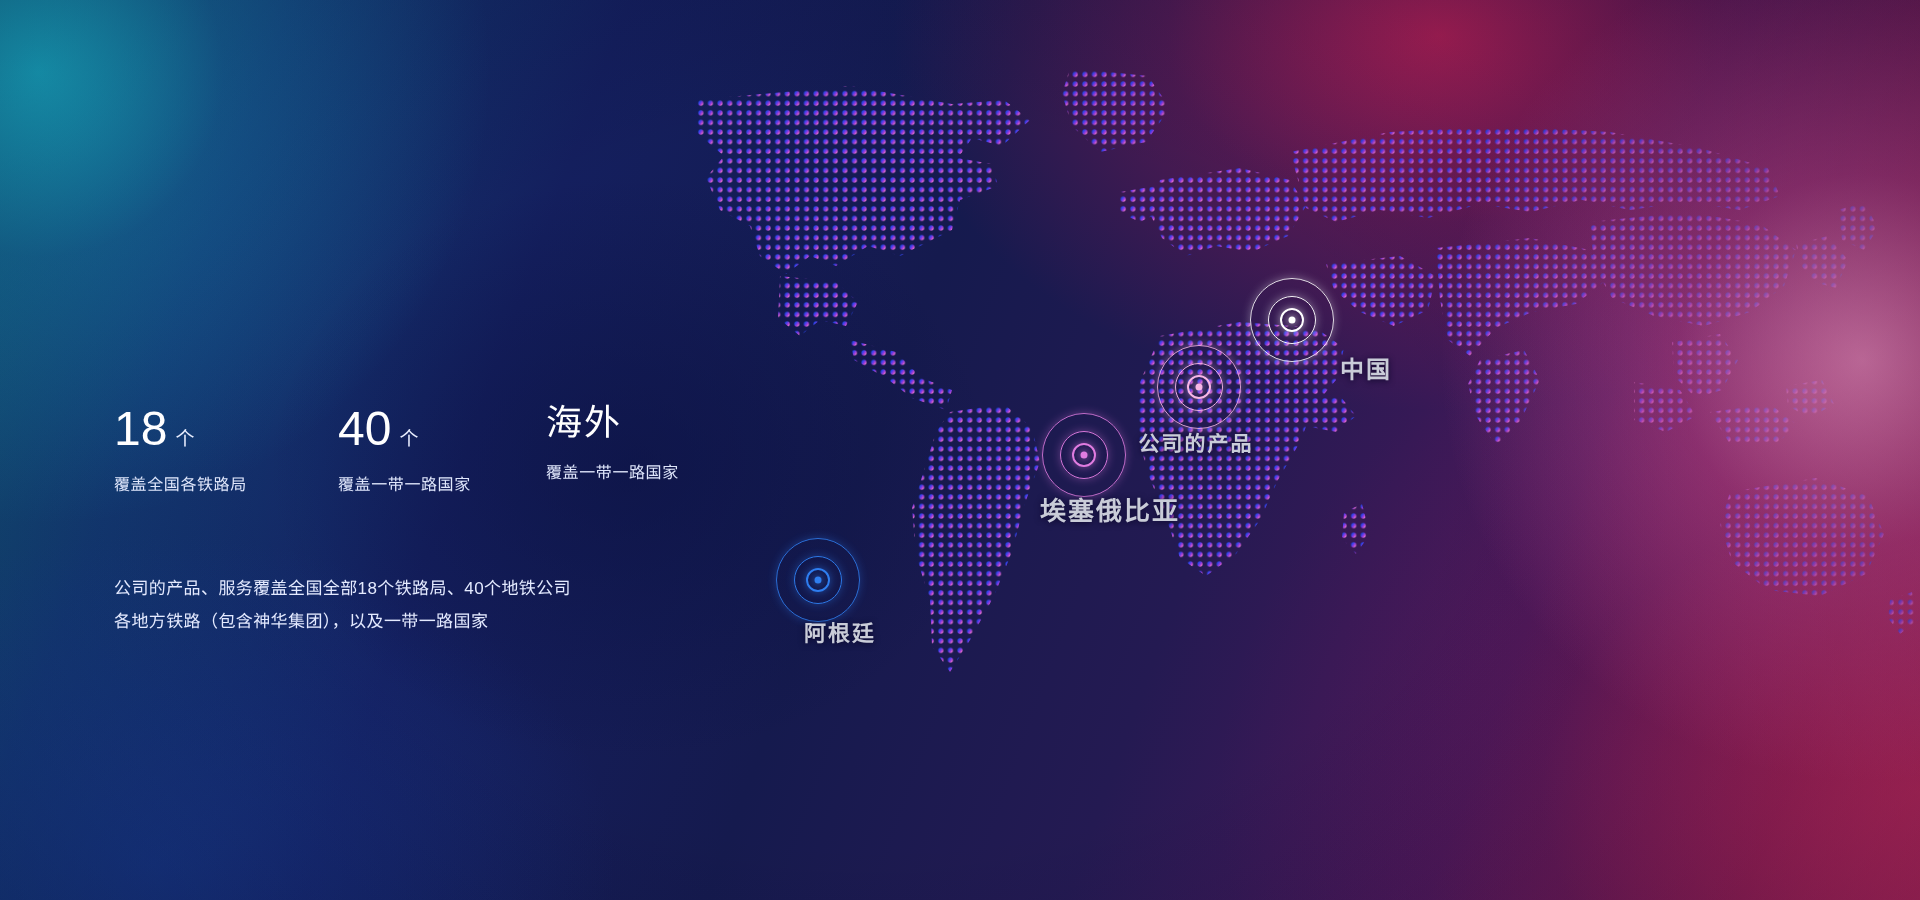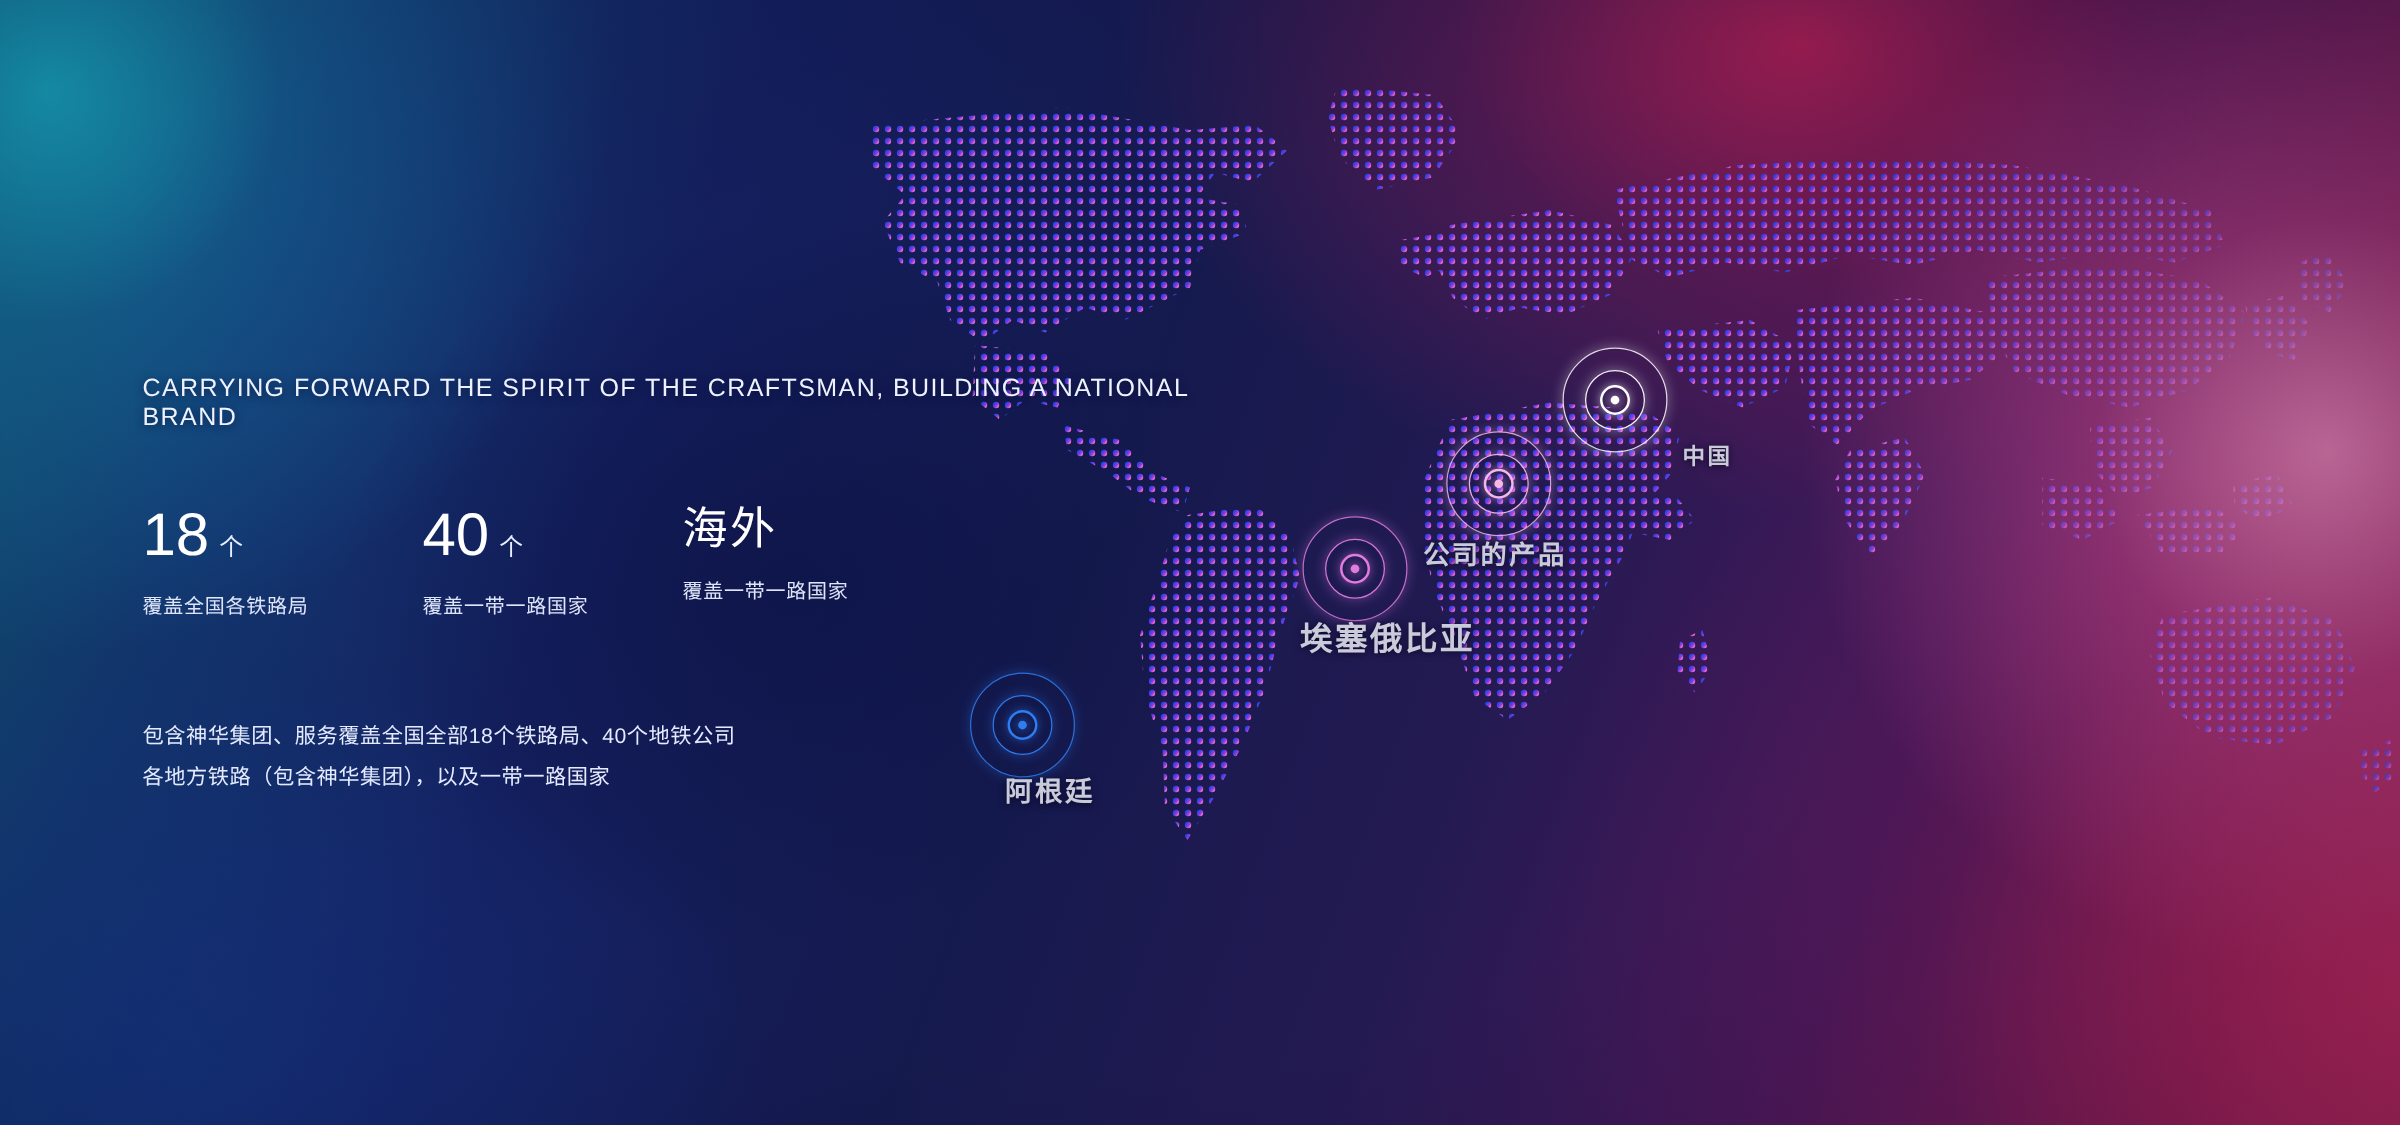--- a/index.html
+++ b/index.html
@@ -156,21 +156,21 @@
   <div class="bg-l4"></div>
   <div class="bg-vig"></div>
 
   <div id="markers">
       <div class="marker" style="left: 1292px; top: 320px;">
         <div class="ring" style="width: 82px; height: 82px; border: 1.6px solid rgb(255, 255, 255); opacity: 0.85; box-shadow: rgba(255, 255, 255, 0.4) 0px 0px 10px;"></div>
         <div class="ring" style="width: 46px; height: 46px; border: 1.7px solid rgb(255, 255, 255); opacity: 0.95; box-shadow: rgba(255, 255, 255, 0.4) 0px 0px 10px;"></div>
         <div class="core" style="width: 20px; height: 20px; border: 2px solid rgb(255, 255, 255); box-shadow: rgba(255, 255, 255, 0.533) 0px 0px 8px;"></div>
         <div class="core" style="width: 7px; height: 7px; background: rgb(255, 255, 255); box-shadow: rgb(255, 255, 255) 0px 0px 9px;"></div>
       </div>
-      <div class="mk-label" style="left: 1366px; top: 350px; font-size: 18px; color: rgb(201, 204, 216); text-shadow: rgba(10, 6, 40, 0.9) 0px 1px 6px;">中国</div>
+      <div class="mk-label" style="left: 1366px; top: 350px; font-size: 24px; color: rgb(201, 204, 216); text-shadow: rgba(10, 6, 40, 0.9) 0px 1px 6px;">中国</div>
       <div class="marker" style="left: 1199px; top: 387px;">
         <div class="ring" style="width: 82px; height: 82px; border: 1.6px solid rgb(247, 182, 230); opacity: 0.85; box-shadow: rgba(247, 182, 230, 0.4) 0px 0px 10px;"></div>
         <div class="ring" style="width: 46px; height: 46px; border: 1.7px solid rgb(247, 182, 230); opacity: 0.95; box-shadow: rgba(247, 182, 230, 0.4) 0px 0px 10px;"></div>
         <div class="core" style="width: 20px; height: 20px; border: 2px solid rgb(247, 182, 230); box-shadow: rgba(247, 182, 230, 0.533) 0px 0px 8px;"></div>
         <div class="core" style="width: 7px; height: 7px; background: rgb(247, 182, 230); box-shadow: rgb(247, 182, 230) 0px 0px 9px;"></div>
       </div>
       <div class="mk-label" style="left: 1196px; top: 427px; font-size: 21px; color: rgb(201, 204, 216); text-shadow: rgba(10, 6, 40, 0.9) 0px 1px 6px;">公司的产品</div>
       <div class="marker" style="left: 1084px; top: 455px;">
         <div class="ring" style="width: 82px; height: 82px; border: 1.6px solid rgb(224, 124, 224); opacity: 0.85; box-shadow: rgba(224, 124, 224, 0.4) 0px 0px 10px;"></div>
         <div class="ring" style="width: 46px; height: 46px; border: 1.7px solid rgb(224, 124, 224); opacity: 0.95; box-shadow: rgba(224, 124, 224, 0.4) 0px 0px 10px;"></div>
@@ -183,21 +183,20 @@
         <div class="ring" style="width: 46px; height: 46px; border: 1.7px solid rgb(47, 126, 240); opacity: 0.95; box-shadow: rgba(47, 126, 240, 0.4) 0px 0px 10px;"></div>
         <div class="core" style="width: 20px; height: 20px; border: 2px solid rgb(47, 126, 240); box-shadow: rgba(47, 126, 240, 0.533) 0px 0px 8px;"></div>
         <div class="core" style="width: 7px; height: 7px; background: rgb(47, 126, 240); box-shadow: rgb(47, 126, 240) 0px 0px 9px;"></div>
       </div>
       <div class="mk-label" style="left: 840px; top: 615px; font-size: 22px; color: rgb(201, 204, 216); text-shadow: rgba(10, 6, 40, 0.9) 0px 1px 6px;">阿根廷</div>
     </div>
 
   <div class="content">
 
 
-    <div class="subhead">CARRYING FORWARD THE SPIRIT OF THE CRAFTSMAN, BUILDING A NATIONAL BRAND</div>
 
     <div class="stats">
 
       <div class="stat s1">
         <div class="stat-top">
           <span class="stat-num">18</span>
           <span class="stat-unit">个</span>
         </div>
         <div class="stat-cap">覆盖全国各铁路局</div>
       </div>
@@ -214,18 +213,18 @@
         <div class="stat-top">
           <span class="stat-num cn">海外</span>
           <span class="stat-unit"></span>
         </div>
         <div class="stat-cap">覆盖一带一路国家</div>
       </div>
 
     </div>
 
     <div class="para">
-      <div>包含神华集团、服务覆盖全国全部18个铁路局、40个地铁公司</div>
+      <div>公司的产品、服务覆盖全国全部18个铁路局、40个地铁公司</div>
       <div>各地方铁路（包含神华集团），以及一带一路国家</div>
     </div>
 
   </div>
 </div>
 
 </body></html>

